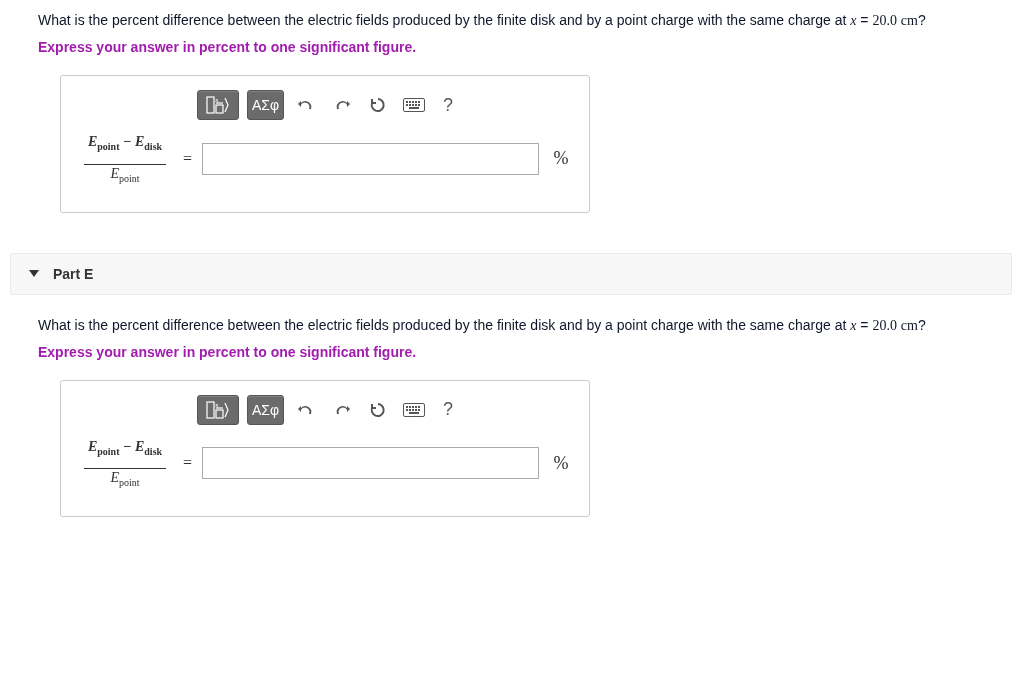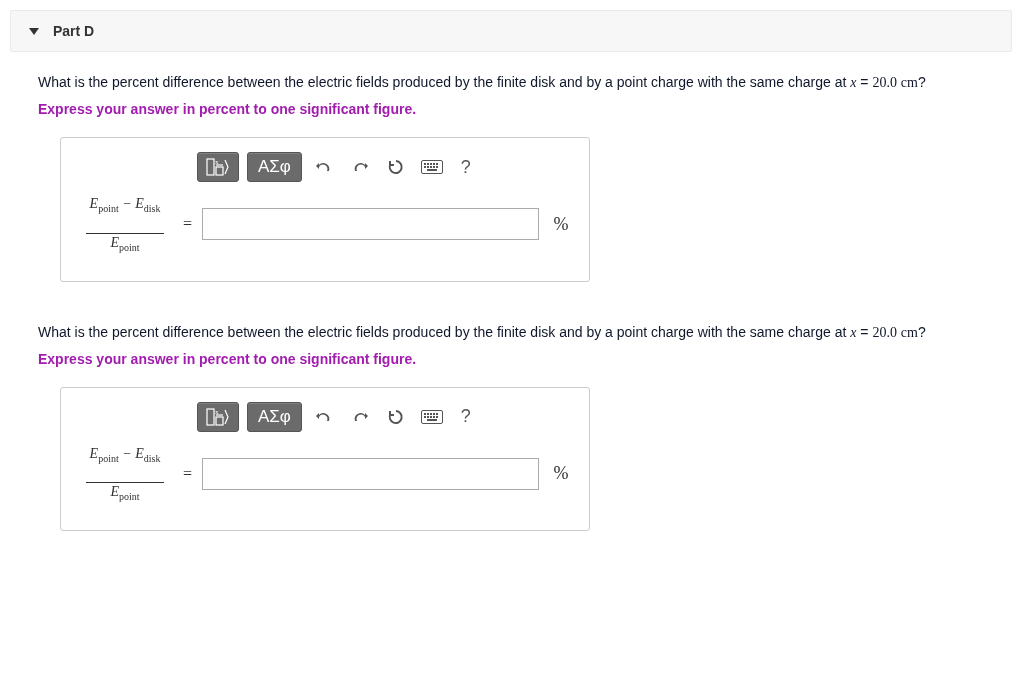--- a/index.html
+++ b/index.html
@@ -69,22 +69,22 @@
       color: #fff;
       padding: 4px 8px;
       height: 30px;
       display: flex;
       align-items: center;
       justify-content: center;
       cursor: pointer;
       box-shadow: inset 0 1px 0 rgba(255,255,255,0.15);
     }
     .tool-btn.wide {
-      padding: 4px 10px;
-      font-size: 17px;
+      padding: 4px 4px;
+      font-size: 14px;
     }
     .plain-btn {
       background: transparent;
       border: none;
       color: #555;
       width: 28px;
       height: 28px;
       display: flex;
       align-items: center;
       justify-content: center;
@@ -116,21 +116,22 @@
       min-width: 96px;
     }
     .fraction {
       display: inline-block;
       text-align: center;
       vertical-align: middle;
     }
     .fraction .num {
       display: block;
       border-bottom: 1px solid #333;
-      padding: 0 4px 19px 4px;
+      padding: 0 4px 12px 4px;
+      font-weight: bold;
     }
     .fraction .den {
       display: block;
       padding-top: 1px;
     }
     .sub {
       font-size: 10px;
       vertical-align: sub;
       font-style: normal;
     }
@@ -157,24 +158,20 @@
       font-style: italic;
     }
     .math-unit {
       font-family: "Times New Roman", serif;
     }
   </style>
 </head>
 <body>
 
 <div class="part">
-  <div class="part-header">
-    <div class="caret"></div>
-    <div class="part-title">Part D</div>
-  </div>
 
   <div class="question-text">
     <span>What is the percent difference between the electric fields produced by the finite disk and by a point charge with the same charge at </span><span class="xval">x</span> = <span class="math-unit">20.0</span> <span class="math-unit">cm</span><span>?</span>
   </div>
 
   <div class="instruction">Express your answer in percent to one significant figure.</div>
 
   <div class="answer-container">
     <div class="toolbar">
       <button class="tool-btn">
@@ -234,20 +231,24 @@
         </span>
       </div>
       <div class="equals">=</div>
       <input class="answer-input" type="text" style="">
       <div class="unit">%</div>
     </div>
   </div>
 </div>
 
 <div class="part">
+  <div class="part-header">
+    <div class="caret"></div>
+    <div class="part-title">Part E</div>
+  </div>
 
   <div class="question-text">
     <span>What is the percent difference between the electric fields produced by the finite disk and by a point charge with the same charge at </span><span class="xval">x</span> = <span class="math-unit">20.0</span> <span class="math-unit">cm</span><span>?</span>
   </div>
 
   <div class="instruction">Express your answer in percent to one significant figure.</div>
 
   <div class="answer-container">
     <div class="toolbar">
       <button class="tool-btn">

